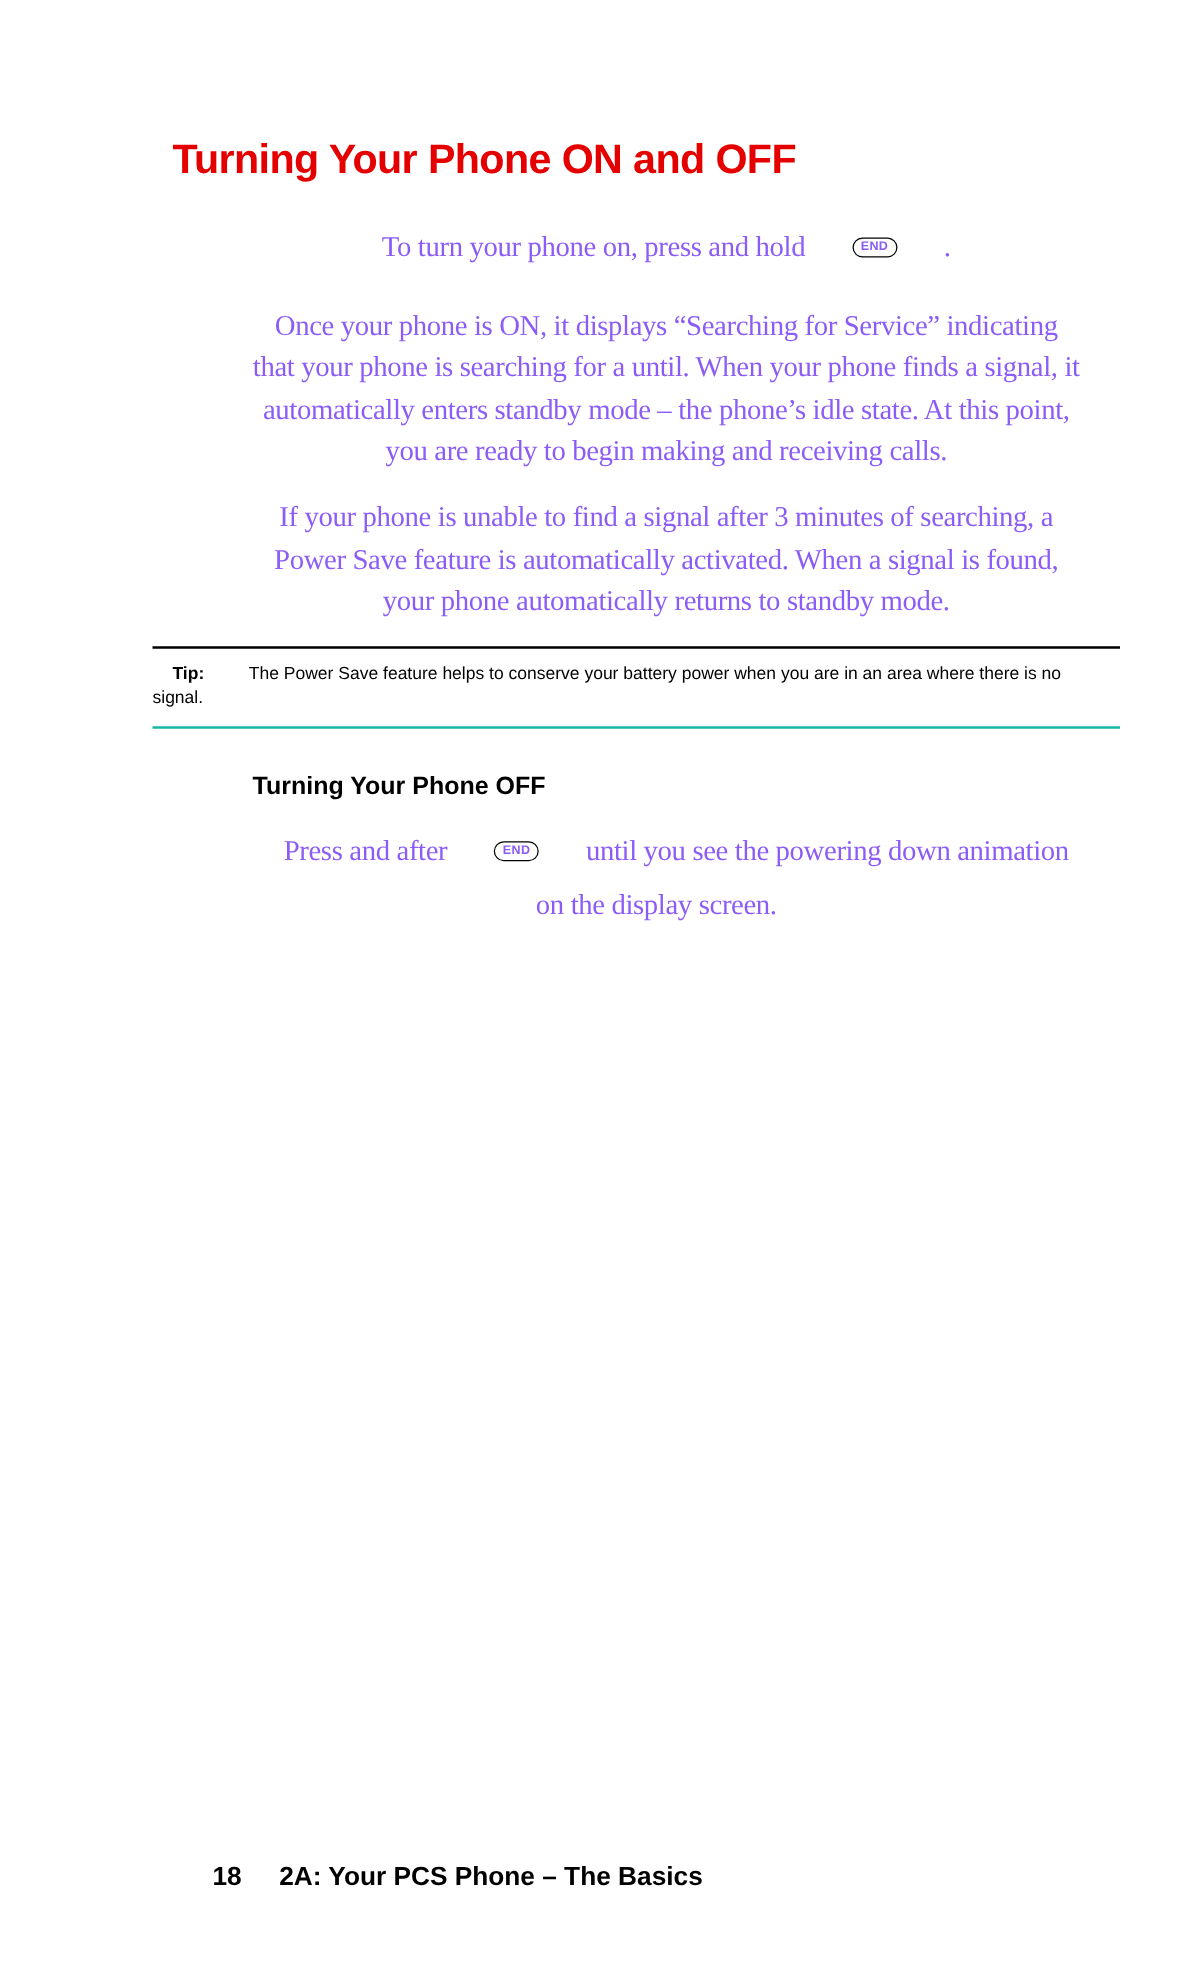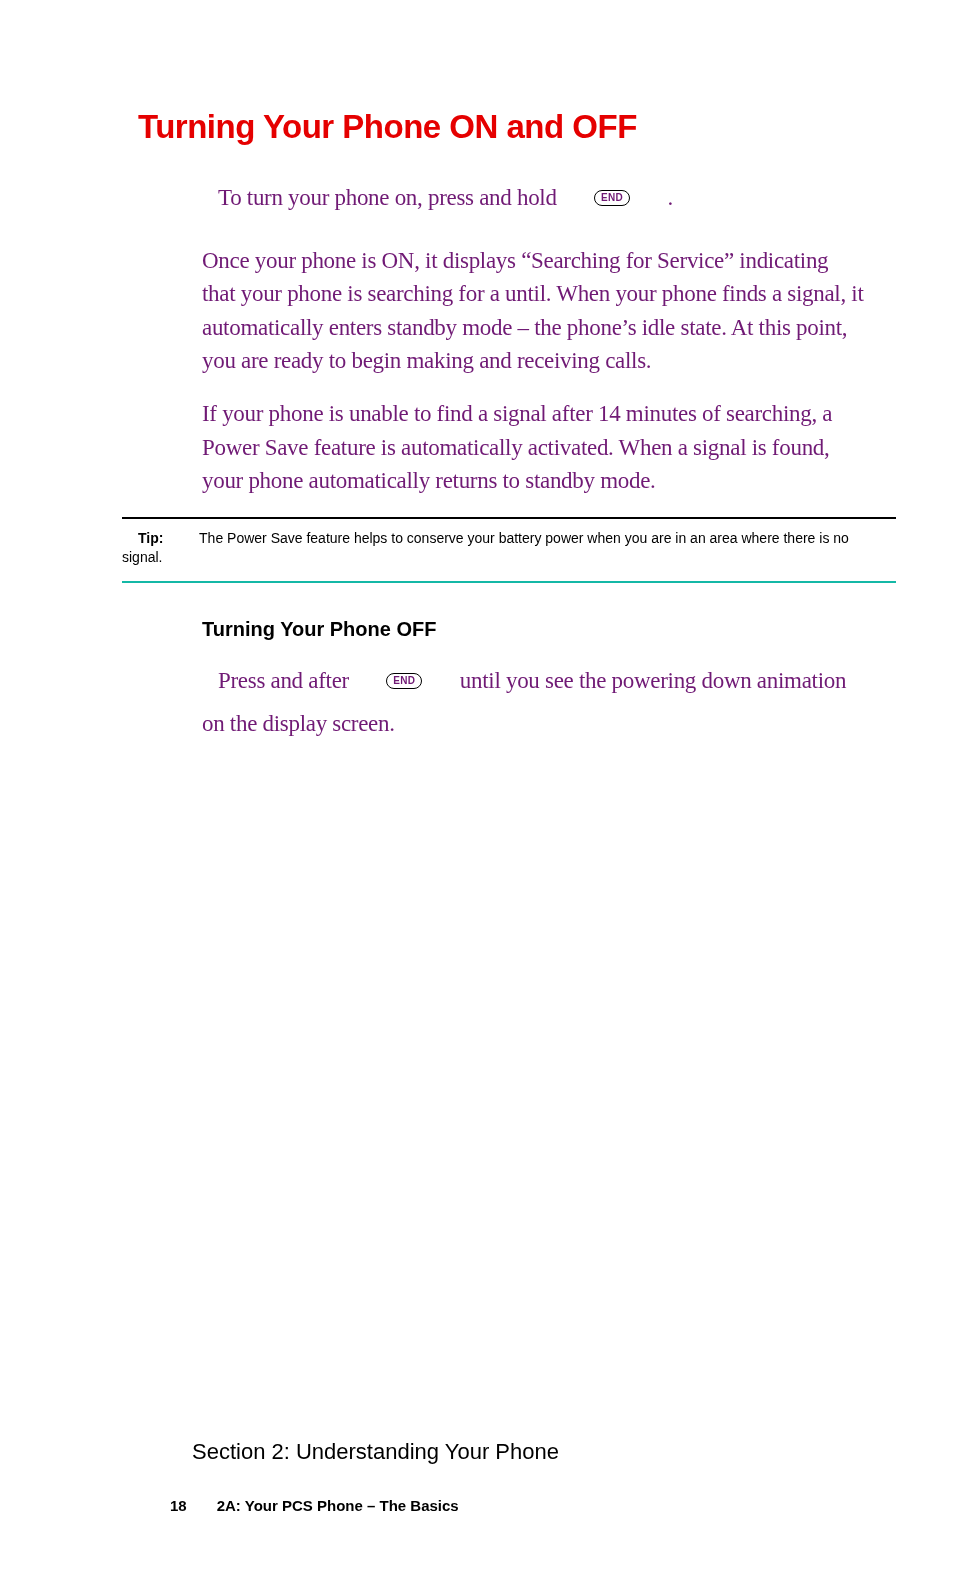--- a/index.html
+++ b/index.html
@@ -30,23 +30,24 @@
       font-family: 'Arial Black', 'Helvetica Neue', Arial, sans-serif;
       font-weight: 900;
       font-size: 20px;
       color: #000;
       margin-bottom: 18px;
     }
     .body-para {
       font-family: Georgia, 'Times New Roman', serif;
       font-size: 23px;
       line-height: 1.45;
-      color: #701a75;
+      color: #8b5cf6;
       margin-bottom: 20px;
       letter-spacing: -0.3px;
+      text-align: center;
     }
     .end-key {
       display: inline-block;
       border: 1.5px solid #000;
       border-radius: 8px;
       font-family: Arial, Helvetica, sans-serif;
       font-weight: 900;
       font-size: 10px;
       padding: 1px 6px 1px 6px;
       vertical-align: middle;
@@ -77,54 +78,53 @@
       font-family: Arial, Helvetica, sans-serif;
       font-size: 22px;
       font-weight: 400;
       color: #000;
       margin-bottom: 6px;
       padding-left: 38px;
     }
     .footer-line {
       font-family: 'Arial Black', Arial, Helvetica, sans-serif;
       font-weight: 900;
-      font-size: 15px;
+      font-size: 21px;
       color: #000;
     }
     .page-num {
       display: inline-block;
       margin-right: 14px;
     }
   </style>
 </head>
 <body>
 
 <h1 class="main-heading">Turning Your Phone ON and OFF</h1>
 
 <div class="content-block">
 
   <p class="body-para">
     <span>To turn your phone on, press and hold </span><span class="end-key">END</span><span> .</span>
   </p>
 
   <p class="body-para">Once your phone is ON, it displays “Searching for Service” indicating that your phone is searching for a until. When your phone finds a signal, it automatically enters standby mode – the phone’s idle state. At this point, you are ready to begin making and receiving calls.</p>
-  <p class="body-para">If your phone is unable to find a signal after 14 minutes of searching, a Power Save feature is automatically activated. When a signal is found, your phone automatically returns to standby mode.</p>
+  <p class="body-para">If your phone is unable to find a signal after 3 minutes of searching, a Power Save feature is automatically activated. When a signal is found, your phone automatically returns to standby mode.</p>
 </div>
 
 <div class="tip-box">
   <span class="tip-label">Tip:</span><span> The Power Save feature helps to conserve your battery power when you are in an area where there is no signal.</span>
 </div>
 
 <div class="content-block">
   <h2 class="sub-heading">Turning Your Phone OFF</h2>
 
   <p class="body-para">
     <span>Press and after </span><span class="end-key">END</span><span> until you see the powering down animation on the display screen.</span>
   </p>
 
 </div>
 
 <div class="footer">
-  <div class="footer-section">Section 2: Understanding Your Phone</div>
   <div class="footer-line">
     <span class="page-num">18</span><span>2A: Your PCS Phone – The Basics</span>
   </div>
 </div>
 
 </body></html>

